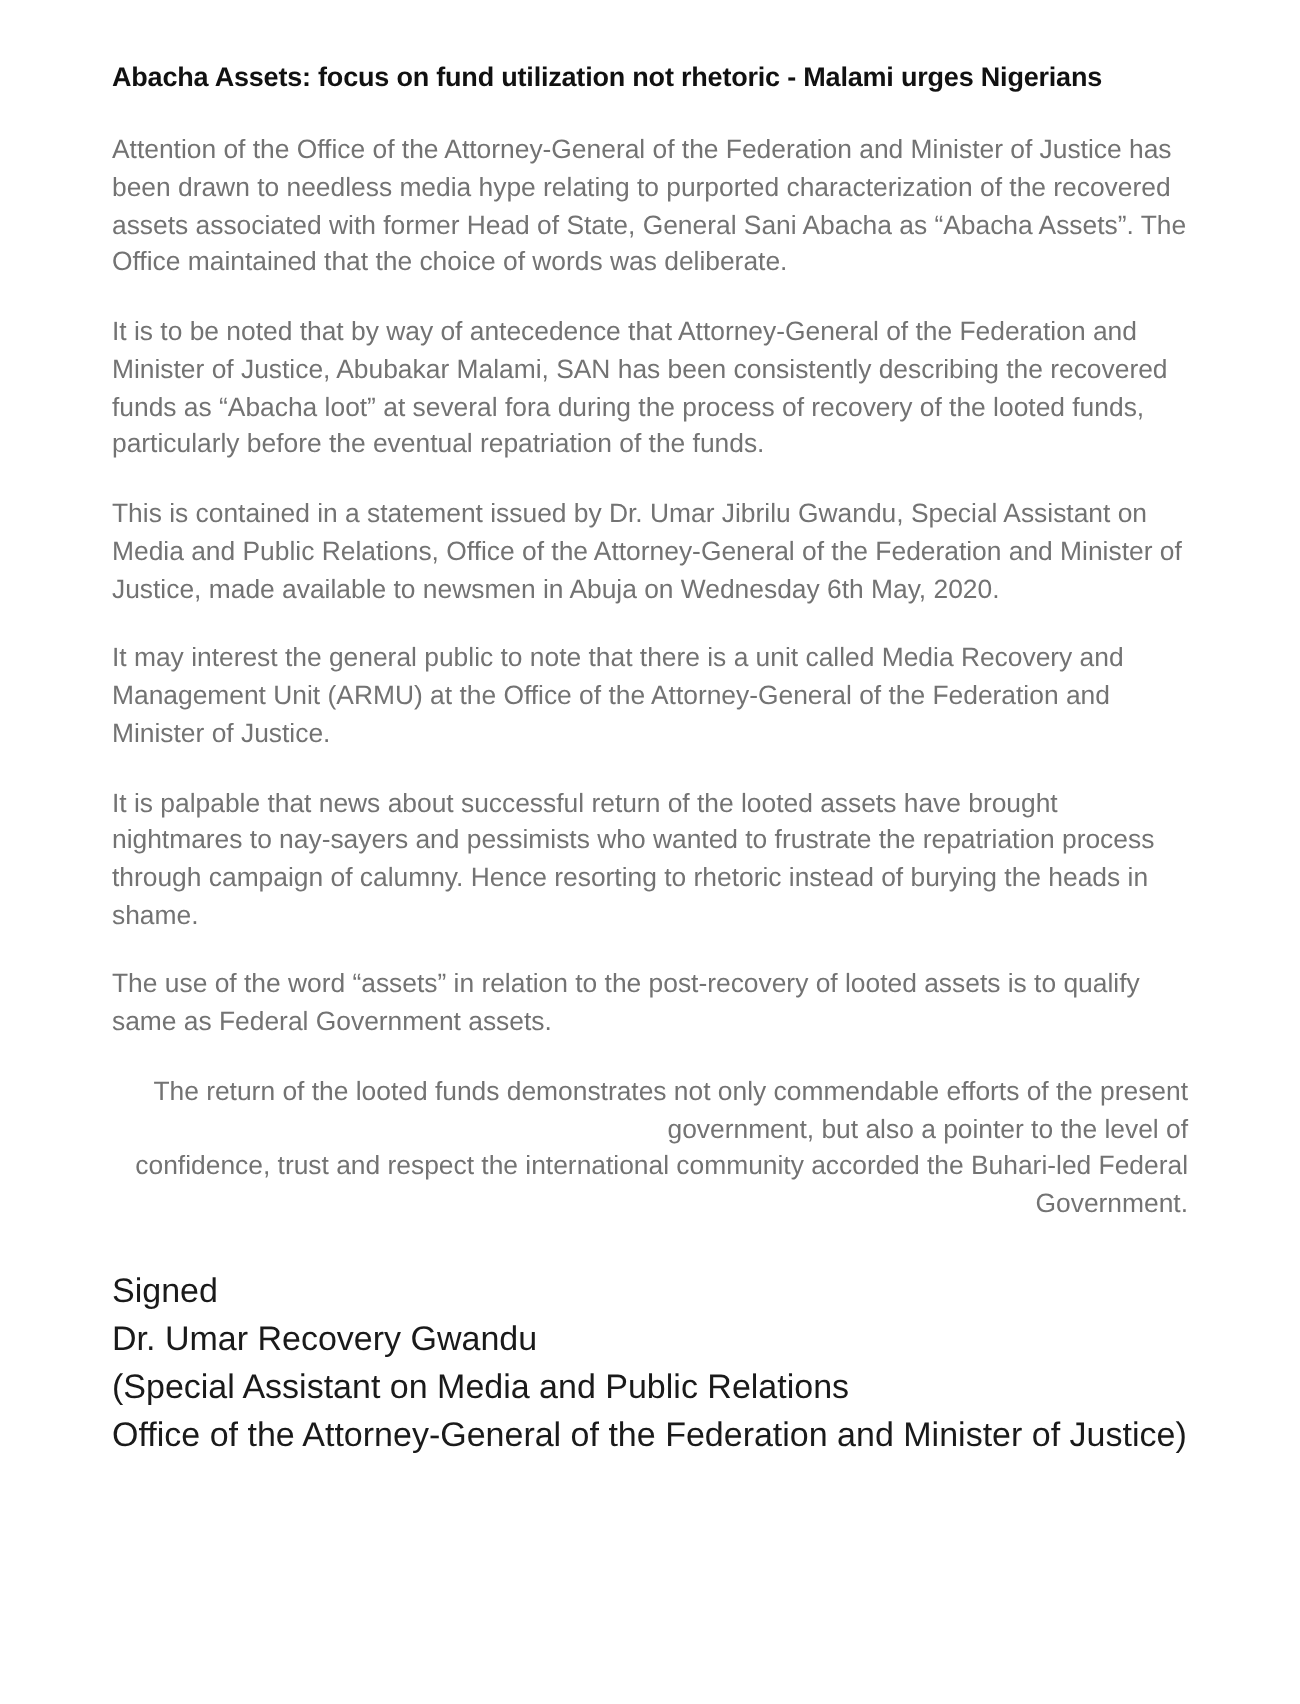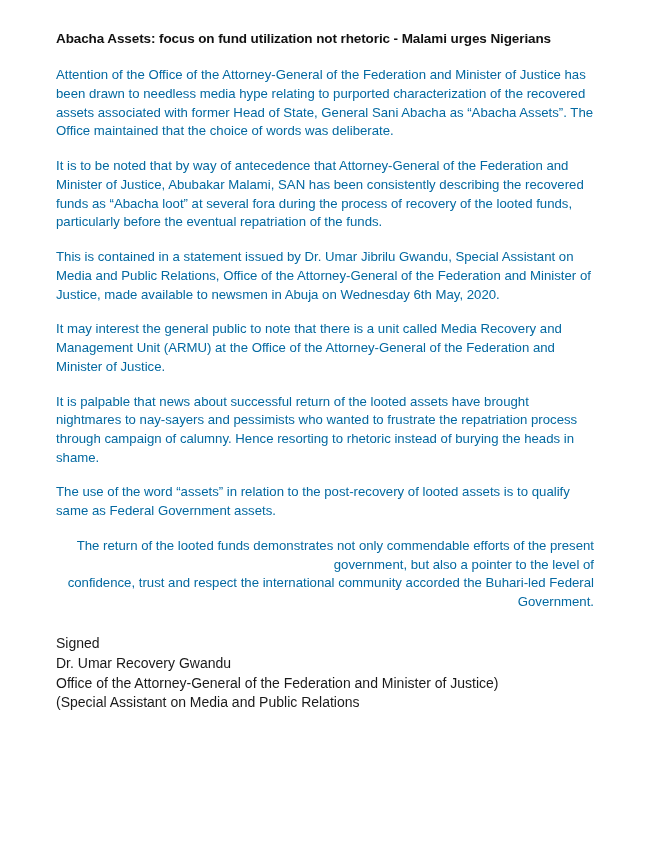--- a/index.html
+++ b/index.html
@@ -26,27 +26,27 @@
     font-weight: bold;
     line-height: 1.35;
     margin: 0 0 18px 0;
     color: #111111;
     letter-spacing: -0.1px;
   }
   .para {
     font-size: 13.2px;
     line-height: 1.42;
     margin: 0 0 16px 0;
-    color: #0369a1;
+    color: #737373;
   }
   .signature-block {
     margin-top: 22px;
   }
   .sig-line {
-    font-size: 14px;
+    font-size: 17px;
     line-height: 1.42;
     margin: 0;
     color: #1a1a1a;
   }
 </style>
 </head>
 <body>
 
 <div class="page">
 
@@ -57,18 +57,18 @@
   <p class="para">This is contained in a statement issued by Dr. Umar Jibrilu Gwandu, Special Assistant on Media and Public Relations, Office of the Attorney-General of the Federation and Minister of Justice, made available to newsmen in Abuja on Wednesday 6th May, 2020.</p>
   <p class="para">It may interest the general public to note that there is a unit called Media Recovery and Management Unit (ARMU) at the Office of the Attorney-General of the Federation and Minister of Justice.</p>
   <p class="para">It is palpable that news about successful return of the looted assets have brought nightmares to nay-sayers and pessimists who wanted to frustrate the repatriation process through campaign of calumny. Hence resorting to rhetoric instead of burying the heads in shame.</p>
   <p class="para">The use of the word “assets” in relation to the post-recovery of looted assets is to qualify same as Federal Government assets.</p>
   <p class="para" style="white-space: pre-line; text-align: right;">The return of the looted funds demonstrates not only commendable efforts of the present government, but also a pointer to the level of
 confidence, trust and respect the international community accorded the Buhari-led Federal Government.</p>
 
   <div class="signature-block">
     <p class="sig-line">Signed</p>
     <p class="sig-line">Dr. Umar Recovery Gwandu</p>
+    <p class="sig-line">(Special Assistant on Media and Public Relations</p>
     <p class="sig-line">Office of the Attorney-General of the Federation and Minister of Justice)</p>
-    <p class="sig-line">(Special Assistant on Media and Public Relations</p>
 
   </div>
 
 </div>
 
 </body></html>

